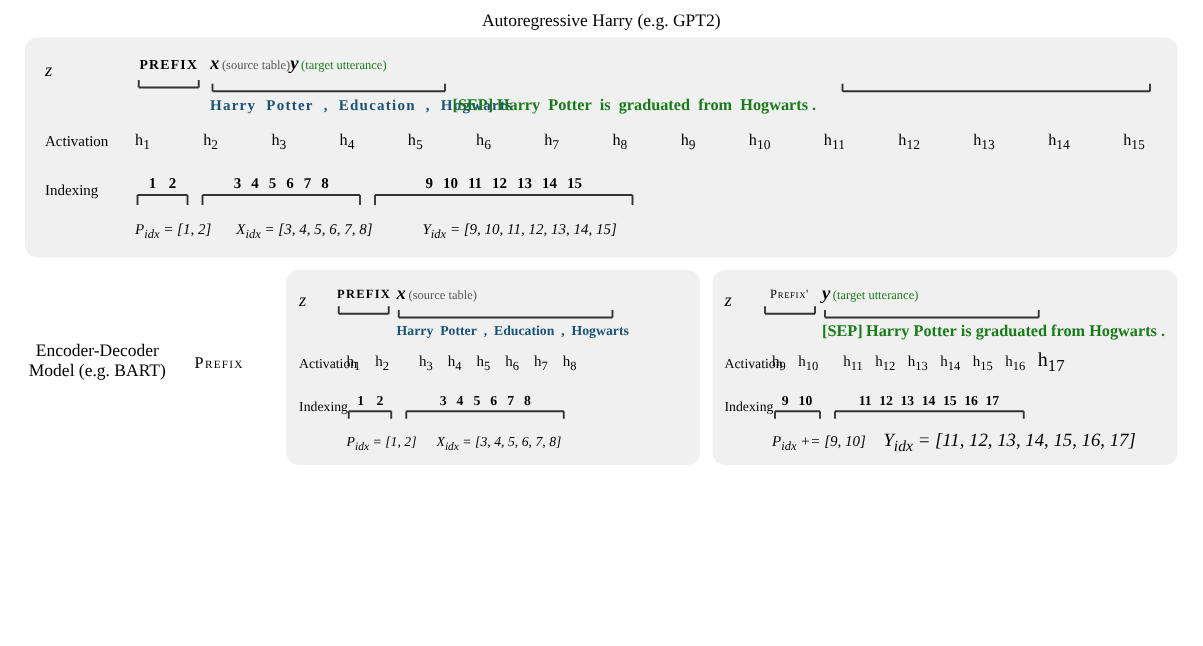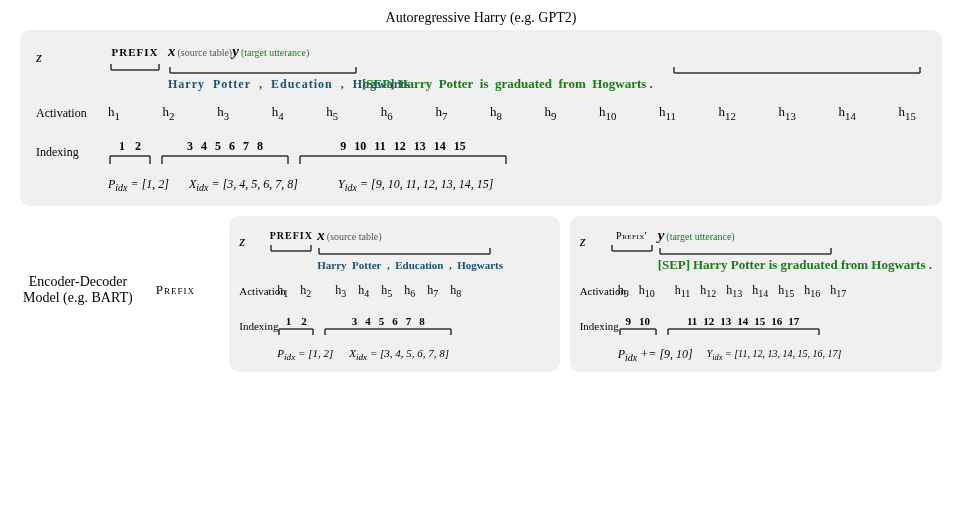--- a/index.html
+++ b/index.html
@@ -380,21 +380,21 @@
         <div style="width:30px; font-size:11px; flex-shrink:0;">Activation</div>
         <div style="display:flex; align-items:center; gap:10px; margin-left:8px;">
           <span class="h-symbol" style="font-size:12px;">h<sub>9</sub></span>
           <span class="h-symbol" style="font-size:12px;">h<sub>10</sub></span>
           <span class="h-symbol" style="font-size:12px; margin-left:10px;">h<sub>11</sub></span>
           <span class="h-symbol" style="font-size:12px;">h<sub>12</sub></span>
           <span class="h-symbol" style="font-size:12px;">h<sub>13</sub></span>
           <span class="h-symbol" style="font-size:12px;">h<sub>14</sub></span>
           <span class="h-symbol" style="font-size:12px;">h<sub>15</sub></span>
           <span class="h-symbol" style="font-size:12px;">h<sub>16</sub></span>
-          <span class="h-symbol" style="font-size:12px;">h<sub>17</sub></span>
+          <span class="h-symbol" style="font-size:16px;">h<sub>17</sub></span>
         </div>
       </div>
 
       <div style="display:flex; align-items:center; height:40px; margin-top:2px;">
         <div style="width:30px; font-size:11px; flex-shrink:0;">Indexing</div>
         <div style="display:flex; align-items:center; margin-left:8px;">
           <div style="display:flex; flex-direction:column; align-items:center; margin-right:8px;">
             <div style="display:flex; gap:8px; font-weight:bold; font-size:11px;">
               <span>9</span>
               <span>10</span>
@@ -419,17 +419,17 @@
               <line x1="2" y1="2" x2="153" y2="2" stroke="#333" stroke-width="1.5"></line>
               <line x1="2" y1="2" x2="2" y2="8" stroke="#333" stroke-width="1.5"></line>
               <line x1="153" y1="2" x2="153" y2="8" stroke="#333" stroke-width="1.5"></line>
             </svg>
           </div>
         </div>
       </div>
 
       <div style="display:flex; align-items:center; height:18px; margin-left:38px;">
         <span class="math-formula" style="margin-right:14px; font-size:12px;">P<sub>idx</sub> += [9, 10]</span>
-        <span class="math-formula" style="font-size:10px;">Y<sub>idx</sub> = [11, 12, 13, 14, 15, 16, 17]</span>
+        <span class="math-formula" style="font-size:15px;">Y<sub>idx</sub> = [11, 12, 13, 14, 15, 16, 17]</span>
       </div>
     </div>
   </div>
 </div>
 
 </body></html>

